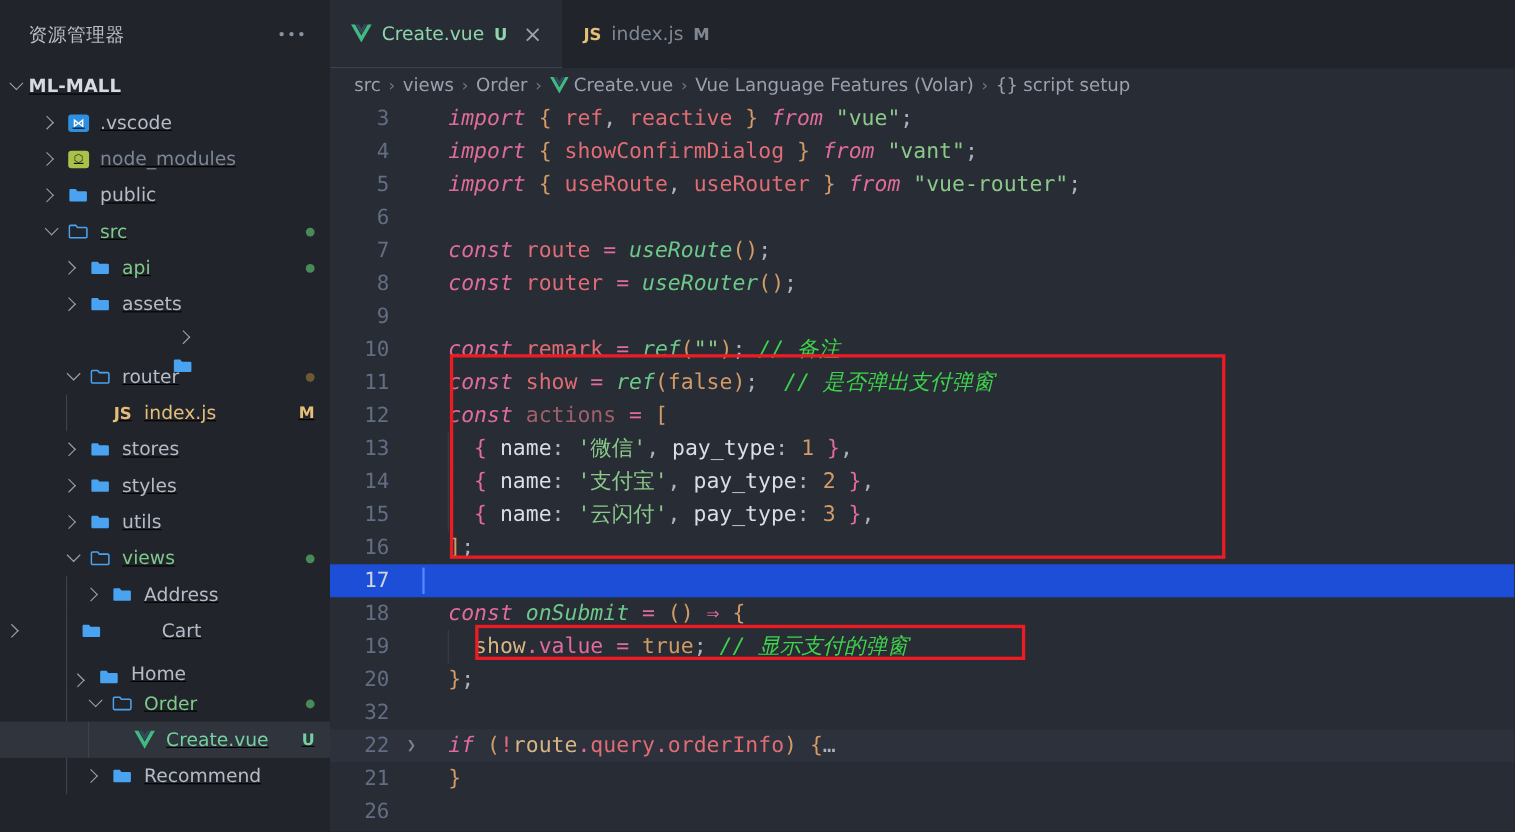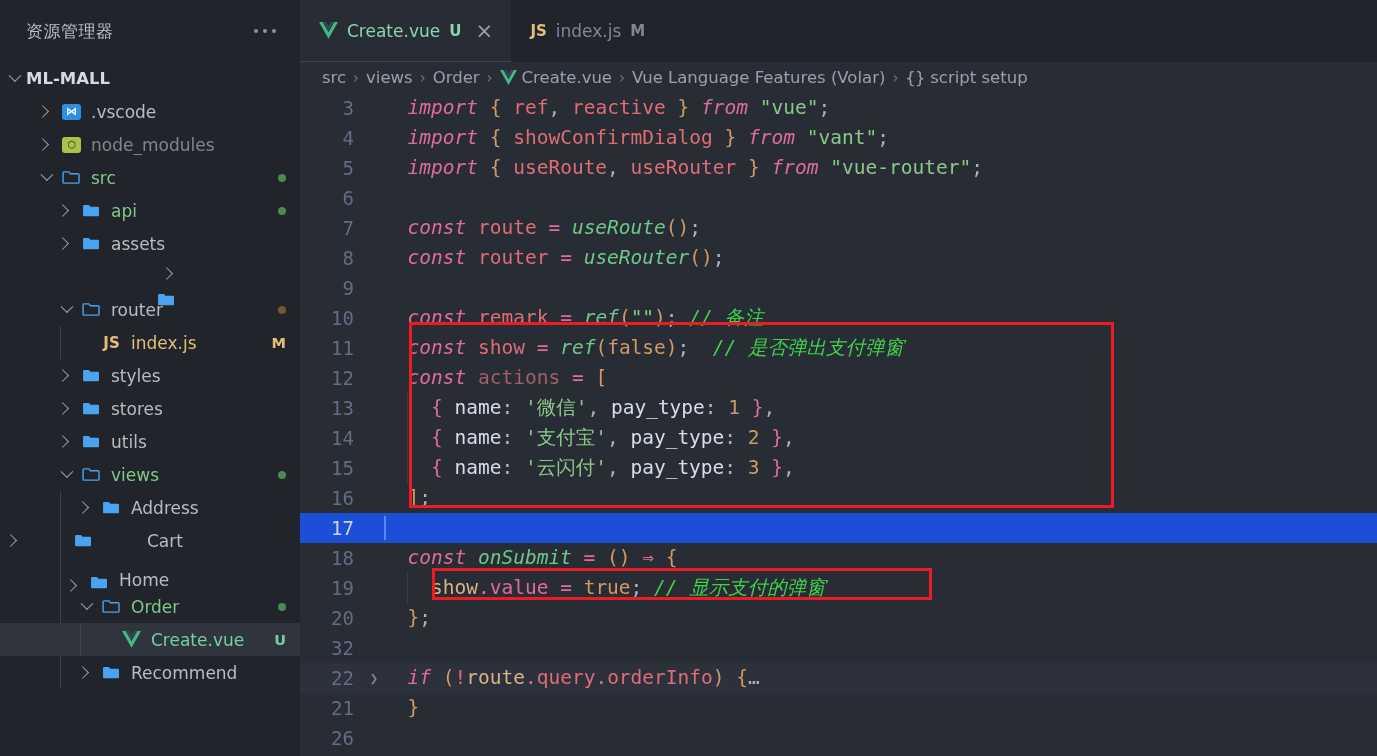--- a/index.html
+++ b/index.html
@@ -20,21 +20,21 @@
     height:62px; display:flex; align-items:center;
     padding:0 18px 0 26px; justify-content:space-between;
   }
   .sb-title{
     font-size:17px; color:#bbbfc6; letter-spacing:.5px;
     font-family:"DejaVu Sans", sans-serif;
   }
   .sb-dots{ display:flex; gap:5px; align-items:center; cursor:pointer; padding:6px; }
   .sb-dots i{ width:4px;height:4px;border-radius:50%;background:#8b93a1;display:block; }
 
-  .tree{ position:relative; }
+  .tree{ position:relative;text-decoration:underline; }
   .row{
     height:33px; display:flex; align-items:center;
     position:relative; cursor:pointer; padding-right:14px;
     font-size:17px; color:#b6bcc7;
     font-family:"DejaVu Sans", sans-serif;
   }
   .row.sel{ background:#2f343d; }
   .row.root{ font-weight:bold; color:#d7dae0; font-size:16.5px; }
 
   .tw{ width:26px; flex:0 0 26px; display:flex; align-items:center; justify-content:center; }
@@ -164,20 +164,31 @@
           <div class="tw">
             <span class="chev r"></span>
           </div>
           <div class="ico">
             <div style="width: 19px; height: 16px; border-radius: 3px; background: rgb(168, 194, 74); display: flex; align-items: center; justify-content: center; color: rgb(43, 51, 22); font-size: 10px; font-weight: bold; font-family: &quot;DejaVu Sans&quot;, sans-serif;">⬡</div>
           </div>
           <div class="lbl c-grey">node_modules</div>
         </div>
         <div class="row" style="padding-left: 32px;">
           <div class="tw">
+            <span class="chev r"></span>
+          </div>
+          <div class="ico">
+            <svg viewBox="0 0 20 16" class="fldr">
+              <path d="M1 3.2A1.2 1.2 0 012.2 2h5l1.6 2h8A1.2 1.2 0 0118 5.2V13a1 1 0 01-1 1H2a1 1 0 01-1-1z" fill="#4aa3f0"></path>
+            </svg>
+          </div>
+          <div class="lbl ">public</div>
+        </div>
+        <div class="row" style="padding-left: 32px;">
+          <div class="tw">
             <span class="chev d"></span>
           </div>
           <div class="ico">
             <svg viewBox="0 0 20 16" class="fldr">
               <path d="M1 3.2A1.2 1.2 0 012.2 2h5l1.6 2h8A1.2 1.2 0 0118 5.2V13a1 1 0 01-1 1H2a1 1 0 01-1-1z" fill="none" stroke="#4aa3f0" stroke-width="1.5"></path>
             </svg>
           </div>
           <div class="lbl c-green">src</div>
           <div class="dot" style="background: rgb(74, 138, 87);"></div>
         </div>
@@ -238,32 +249,32 @@
         </div>
         <div class="row" style="padding-left: 52px;">
           <div class="tw">
             <span class="chev r"></span>
           </div>
           <div class="ico">
             <svg viewBox="0 0 20 16" class="fldr">
               <path d="M1 3.2A1.2 1.2 0 012.2 2h5l1.6 2h8A1.2 1.2 0 0118 5.2V13a1 1 0 01-1 1H2a1 1 0 01-1-1z" fill="#4aa3f0"></path>
             </svg>
           </div>
+          <div class="lbl ">stores</div>
+        </div>
+        <div class="row" style="padding-left: 52px;">
+          <div class="tw">
+            <span class="chev r"></span>
+          </div>
+          <div class="ico">
+            <svg viewBox="0 0 20 16" class="fldr">
+              <path d="M1 3.2A1.2 1.2 0 012.2 2h5l1.6 2h8A1.2 1.2 0 0118 5.2V13a1 1 0 01-1 1H2a1 1 0 01-1-1z" fill="#4aa3f0"></path>
+            </svg>
+          </div>
           <div class="lbl ">styles</div>
-        </div>
-        <div class="row" style="padding-left: 52px;">
-          <div class="tw">
-            <span class="chev r"></span>
-          </div>
-          <div class="ico">
-            <svg viewBox="0 0 20 16" class="fldr">
-              <path d="M1 3.2A1.2 1.2 0 012.2 2h5l1.6 2h8A1.2 1.2 0 0118 5.2V13a1 1 0 01-1 1H2a1 1 0 01-1-1z" fill="#4aa3f0"></path>
-            </svg>
-          </div>
-          <div class="lbl ">stores</div>
         </div>
         <div class="row" style="padding-left: 52px;">
           <div class="tw">
             <span class="chev r"></span>
           </div>
           <div class="ico">
             <svg viewBox="0 0 20 16" class="fldr">
               <path d="M1 3.2A1.2 1.2 0 012.2 2h5l1.6 2h8A1.2 1.2 0 0118 5.2V13a1 1 0 01-1 1H2a1 1 0 01-1-1z" fill="#4aa3f0"></path>
             </svg>
           </div>

